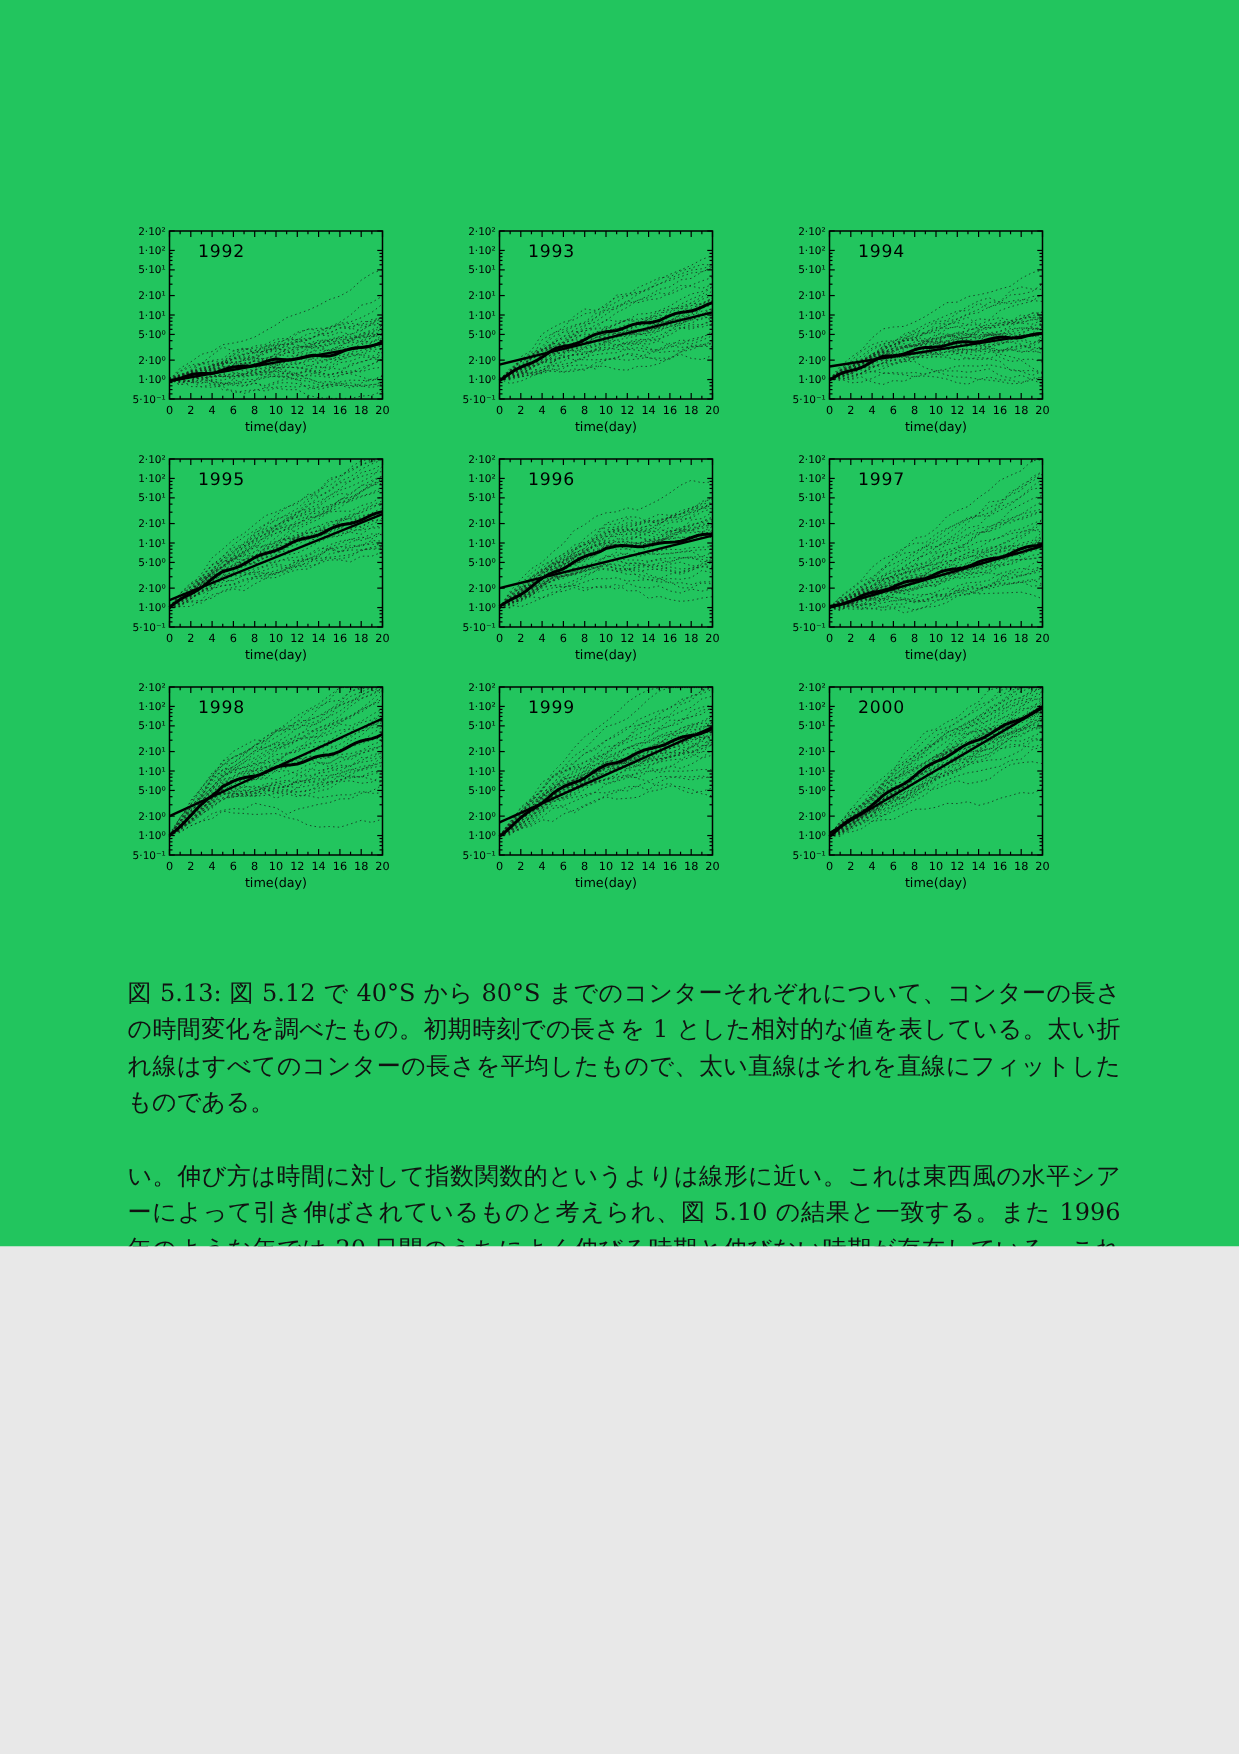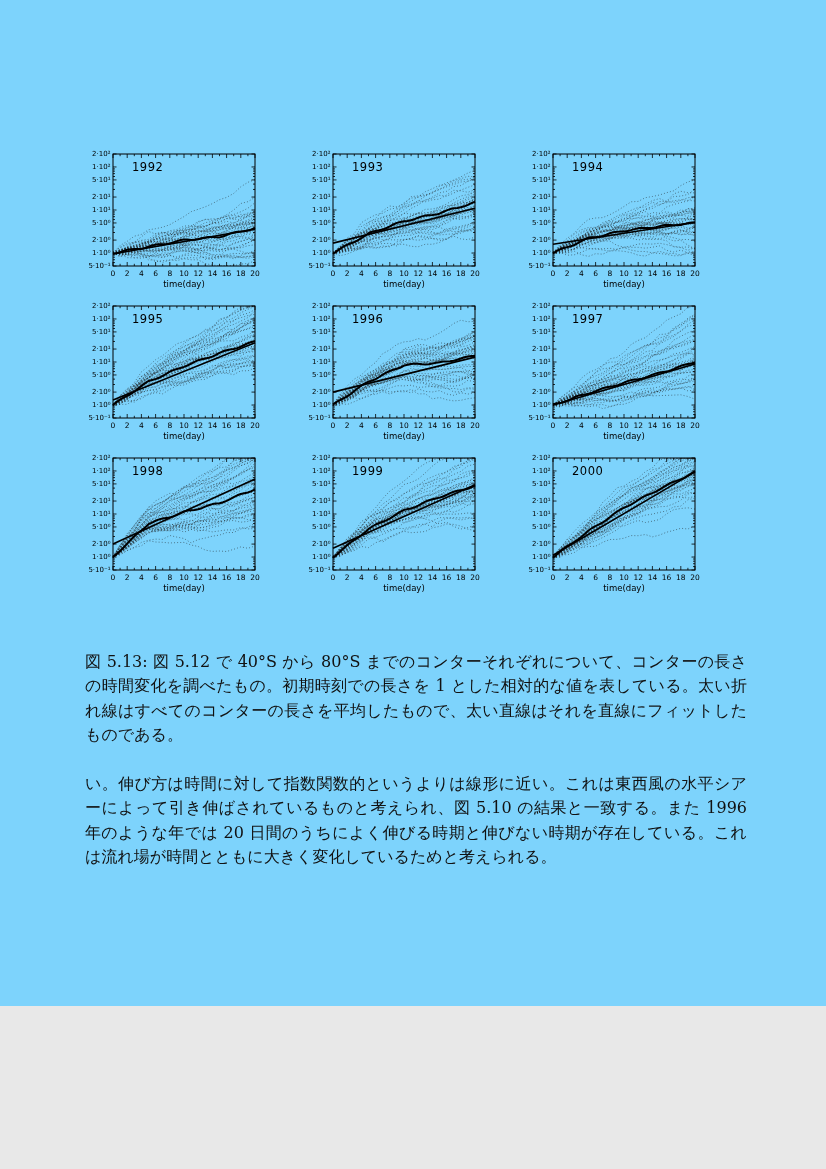--- a/index.html
+++ b/index.html
@@ -1,20 +1,20 @@
 <!DOCTYPE html>
 <html><head>
 <meta charset="utf-8">
 <style>
   html,body{margin:0;padding:0;background:#e8e8e8;}
   .page{
     position:relative;
-    width:826px;height:1006px;
+    width:826px;height:831px;
     margin:0 auto;
-    background:#7dd3fc;
+    background:#22c55e;
     font-family:"DejaVu Serif","Liberation Serif",serif;
     color:#111;
     overflow:hidden;
   }
   .plots-grid{
     position:absolute;left:84px;top:146px;
     display:grid;
     grid-template-columns:repeat(3,220px);
     grid-auto-rows:152px;
   }

